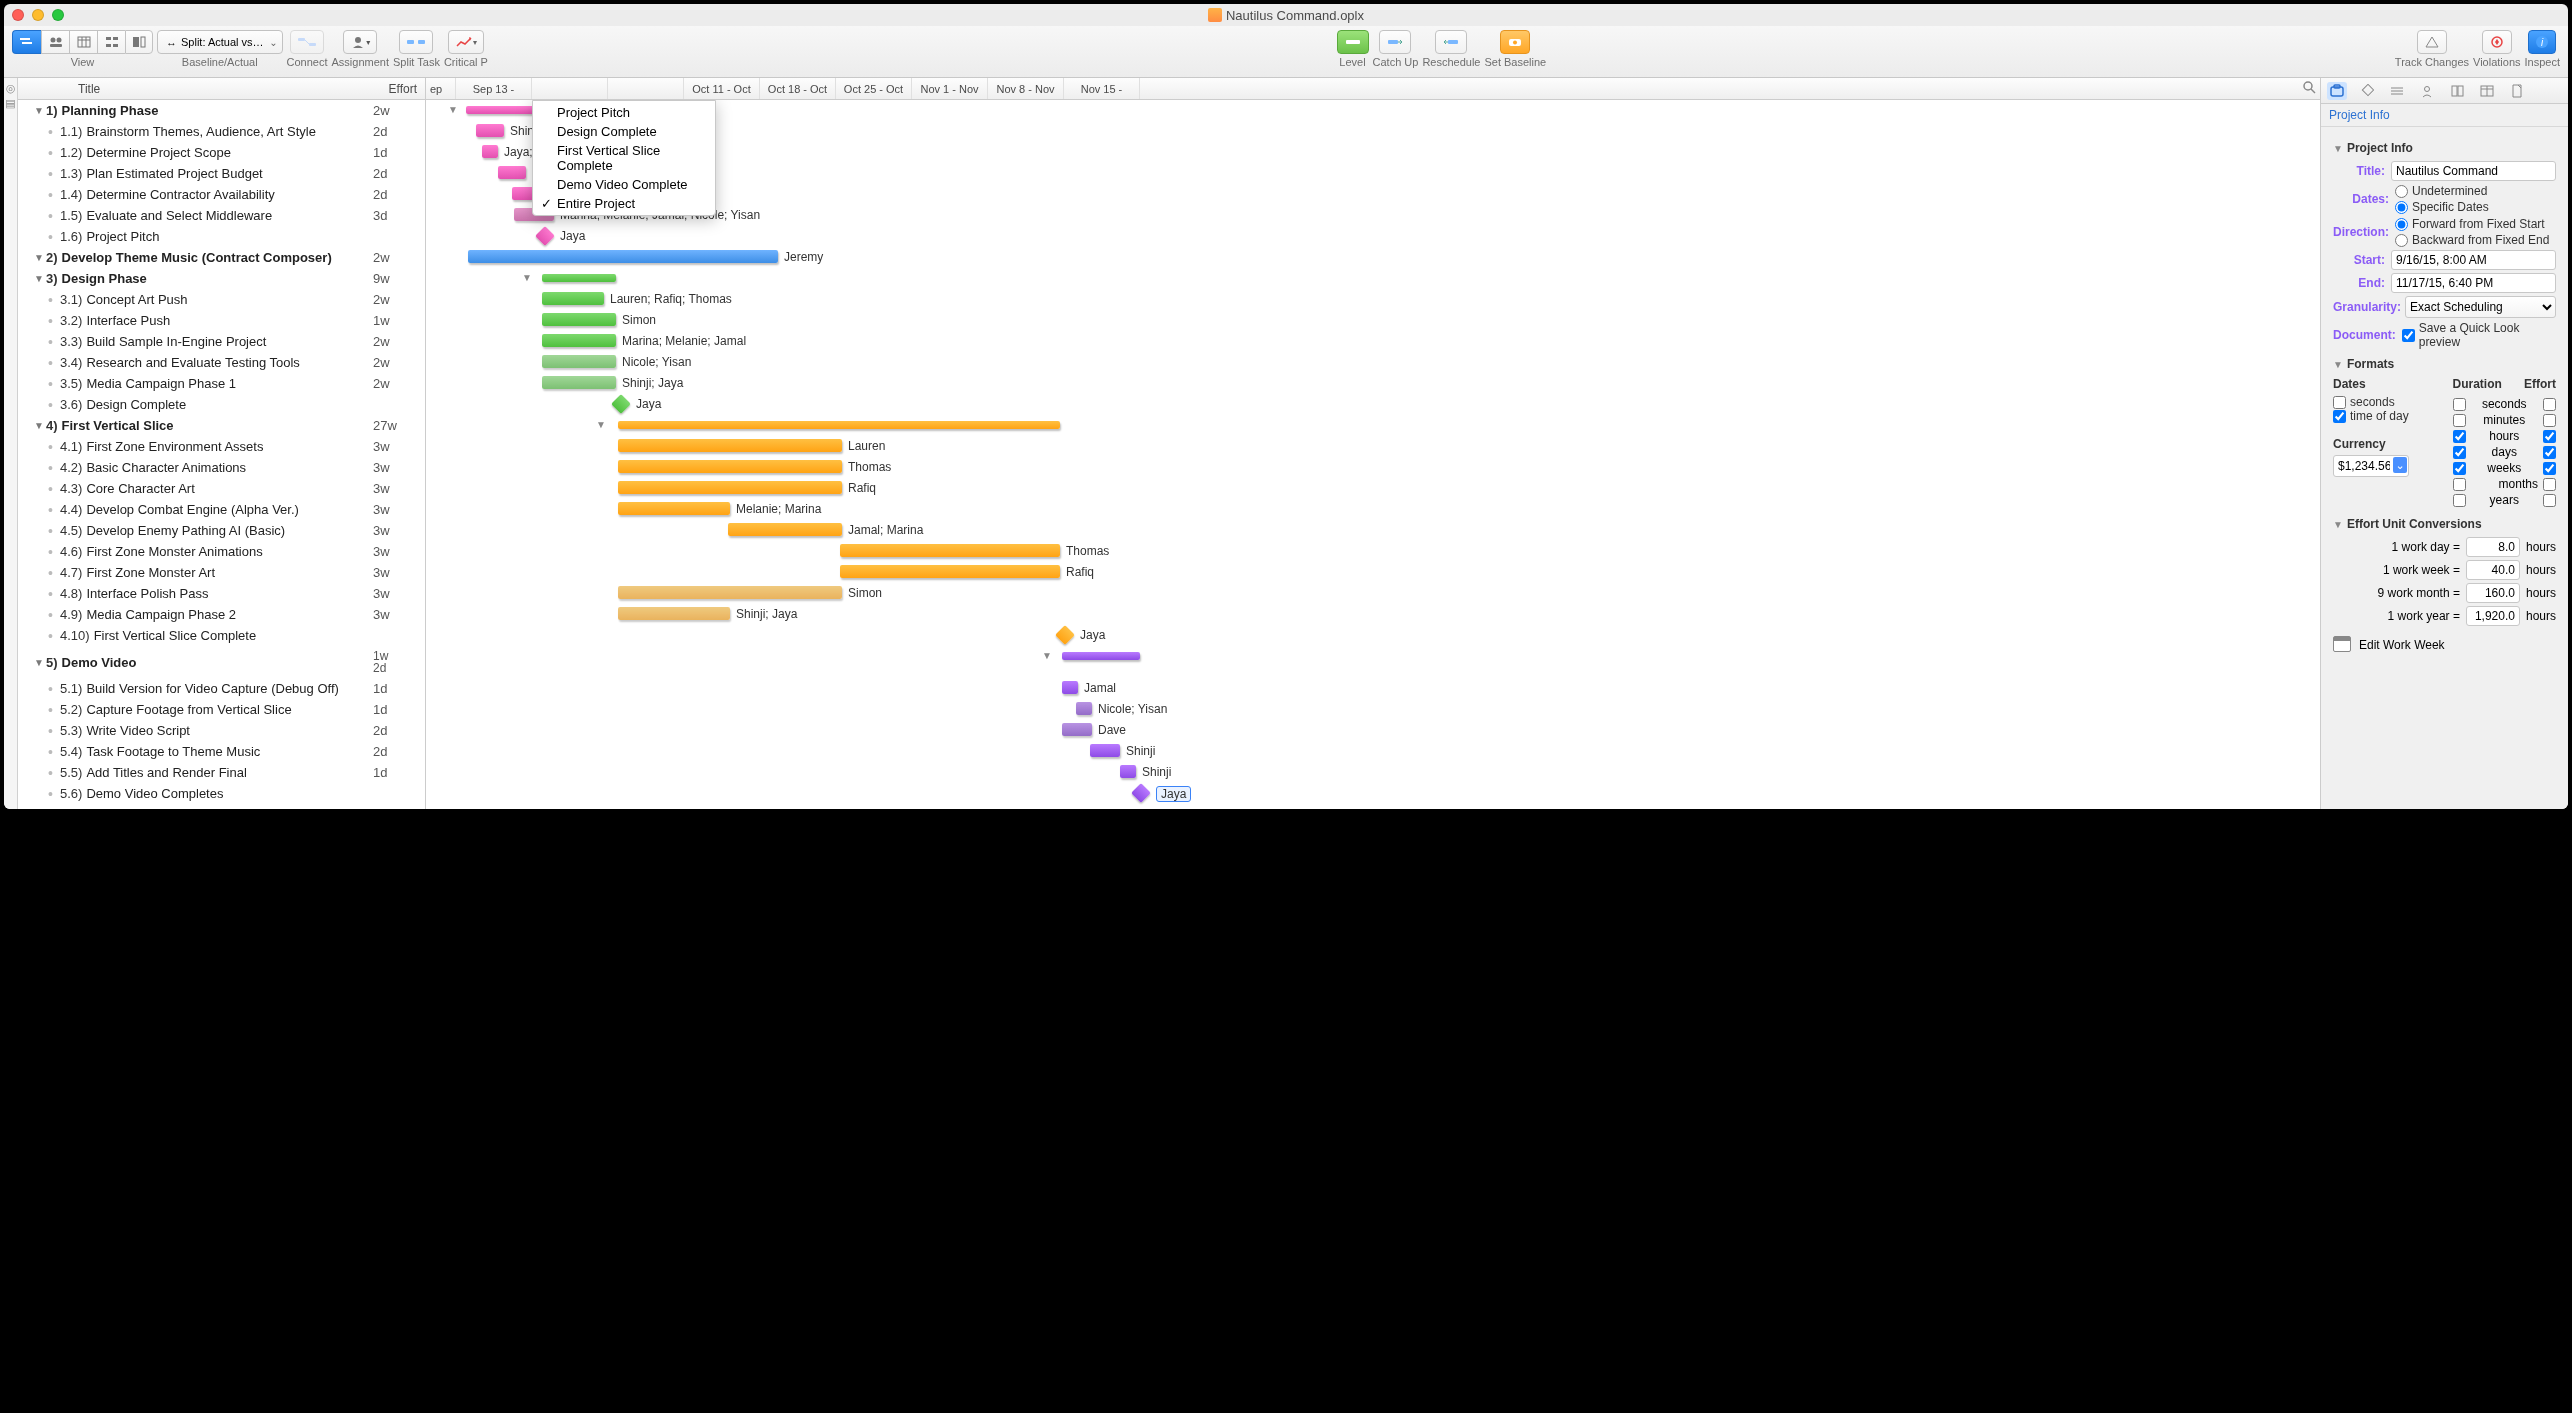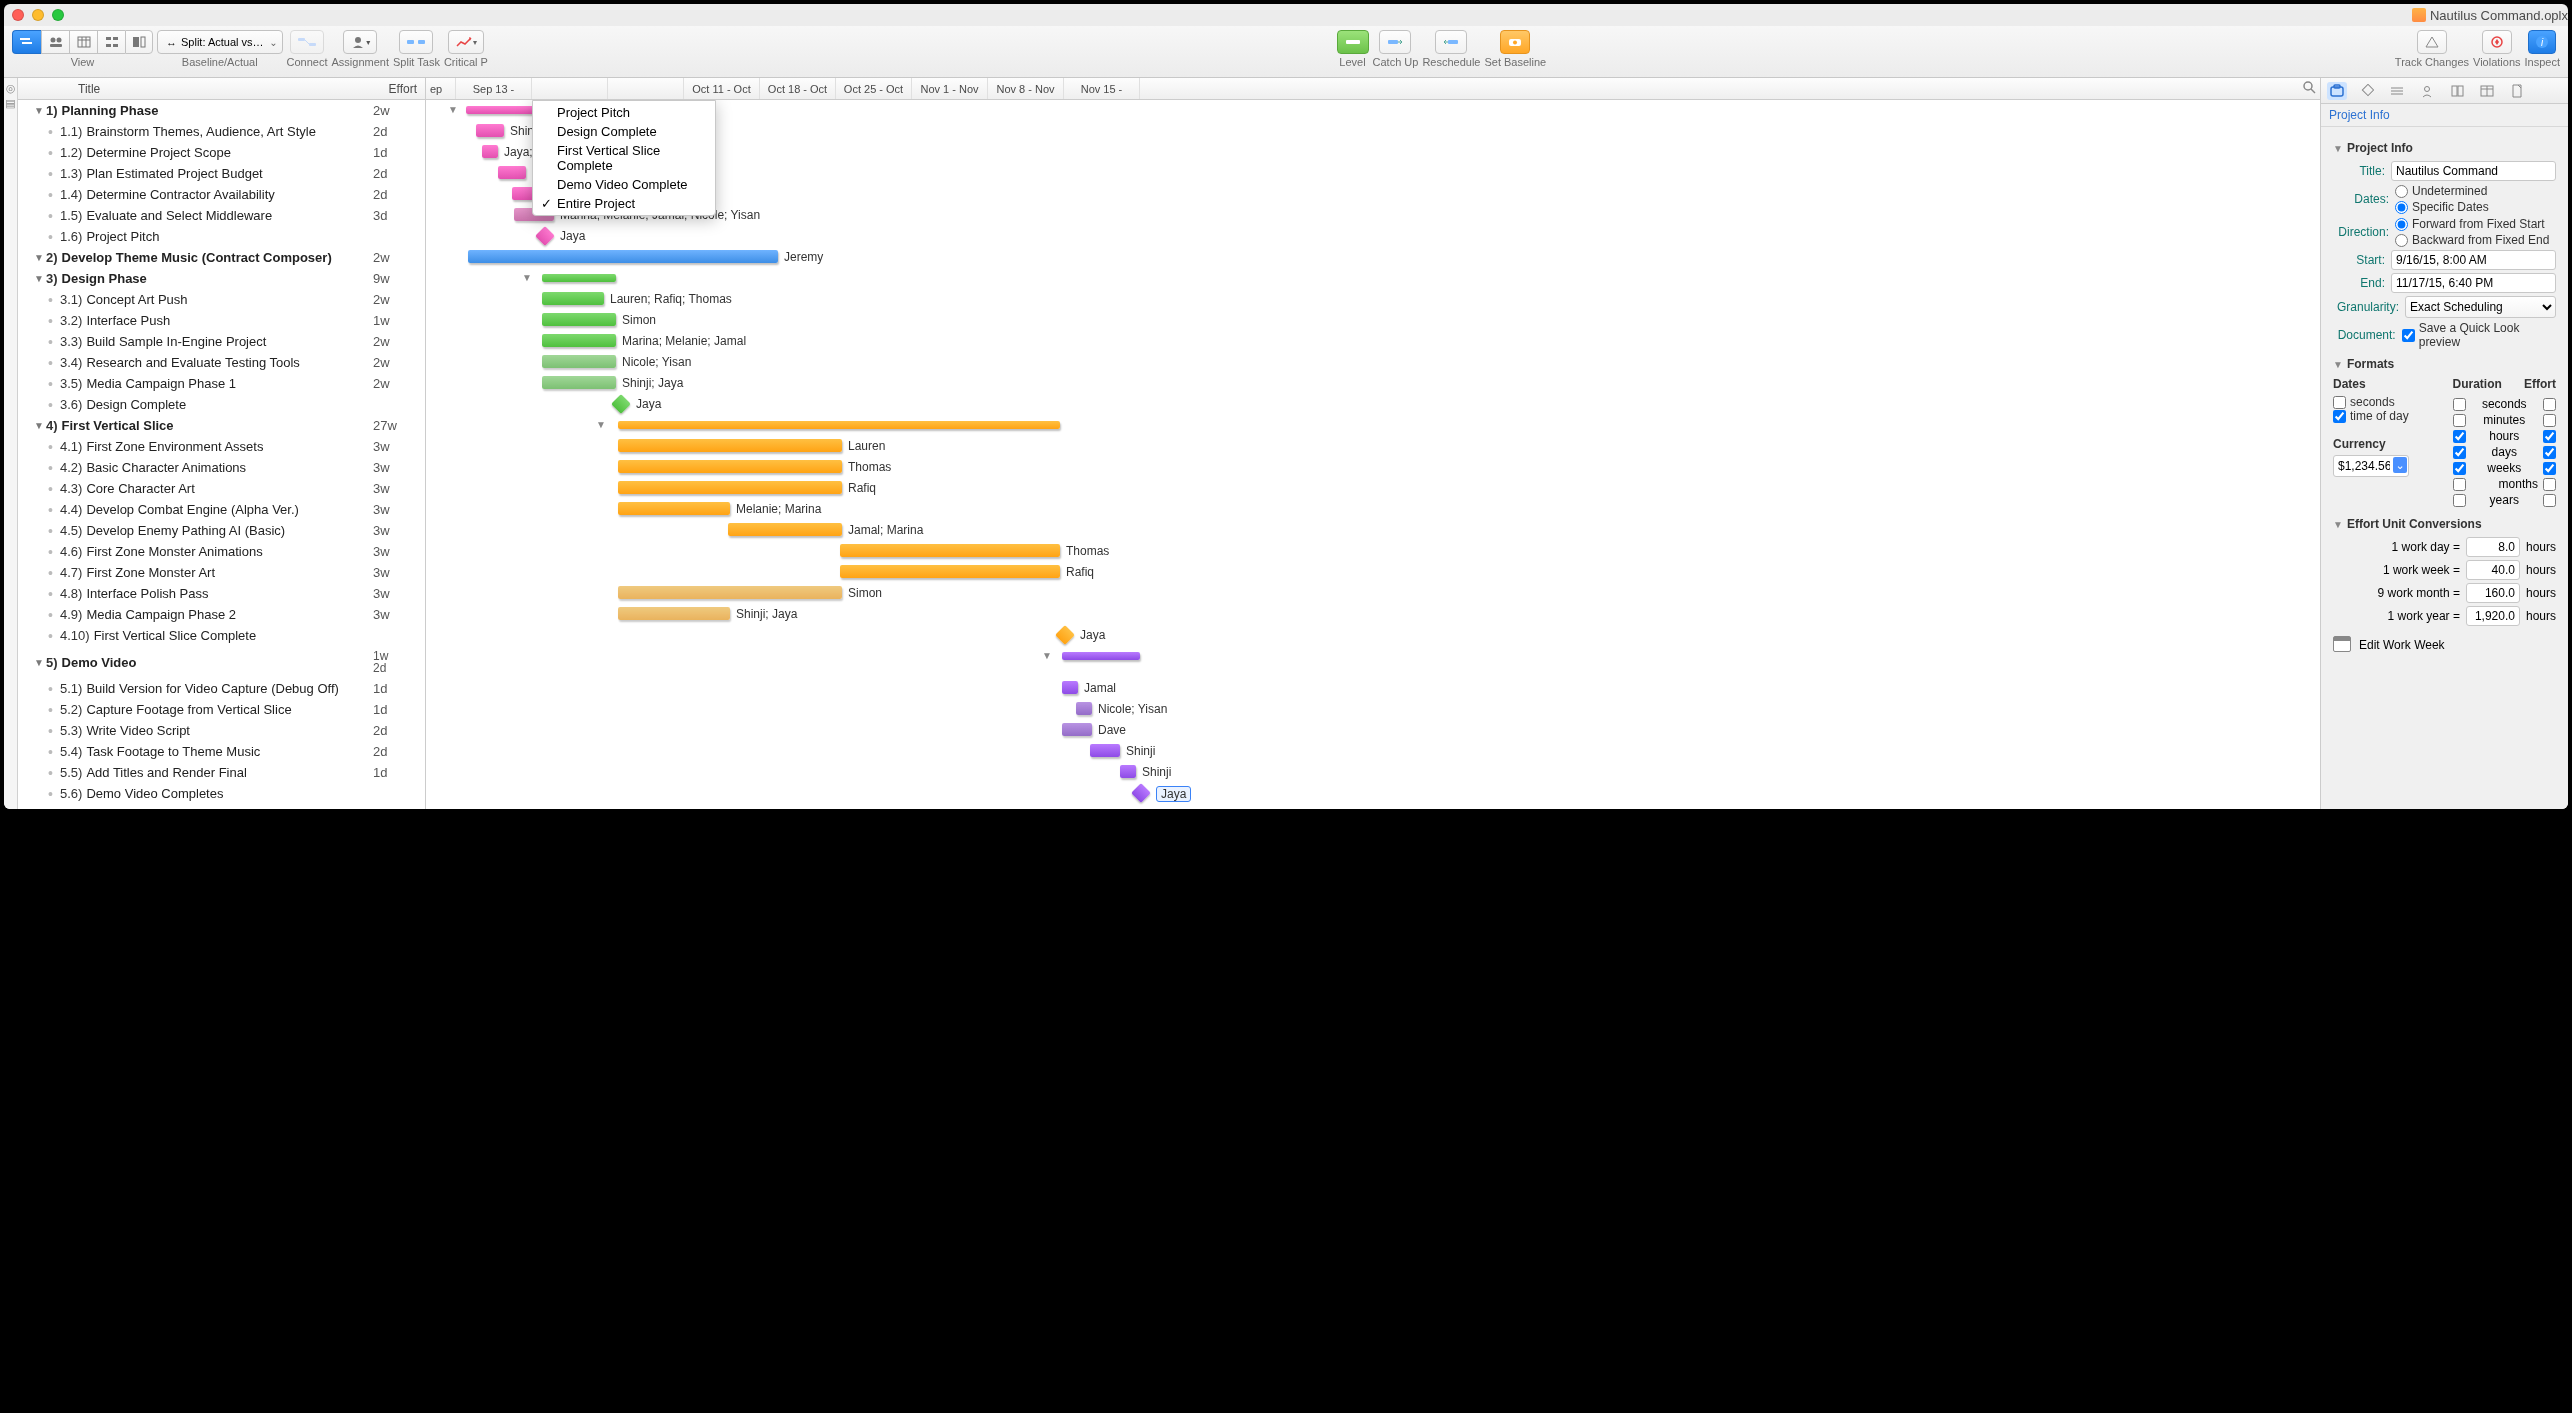--- a/index.html
+++ b/index.html
@@ -3,21 +3,21 @@
 <meta charset="utf-8">
 <style>
 * { box-sizing: border-box; margin: 0; padding: 0; font-family: -apple-system, "Helvetica Neue", Arial, sans-serif; }
 body { background: #000; padding: 4px; overflow: hidden; }
 .window { background: #ececec; width: 100%; height: 805px; border-radius: 6px; overflow: hidden; display: flex; flex-direction: column; box-shadow: 0 8px 32px rgba(0,0,0,.4); }
 
 .titlebar { height: 22px; display: flex; align-items: center; padding: 0 8px; font-size: 13px; color: #4a4a4a; position: relative; }
 .traffic { display: flex; gap: 8px; }
 .dot { width: 12px; height: 12px; border-radius: 50%; border: 0.5px solid rgba(0,0,0,.15); }
 .dot.red { background: #ff5f57; } .dot.yellow { background: #febc2e; } .dot.green { background: #28c840; }
-.titlebar .title { position: absolute; left: 0; right: 0; text-align: center; font-size: 13px; pointer-events: none; display: flex; align-items: center; justify-content: flex-end; gap: 4px; }
+.titlebar .title { position: absolute; left: 0; right: 0; text-align: center; font-size: 13px; pointer-events: none; display: flex; align-items: center; justify-content: center; gap: 4px; }
 .doc-icon { width: 14px; height: 14px; background: linear-gradient(#ffb347,#ff8c42); border-radius: 2px; }
 
 .toolbar { height: 52px; display: flex; align-items: flex-start; padding: 4px 8px; gap: 4px; background: linear-gradient(#f7f7f7,#ececec); border-bottom: 1px solid #c8c8c8; }
 .tb-group { display: flex; flex-direction: column; align-items: center; gap: 2px; }
 .tb-buttons { display: flex; gap: 0; }
 .tb-btn { height: 24px; min-width: 28px; background: linear-gradient(#fdfdfd,#f1f1f1); border: 1px solid #c2c2c2; border-radius: 4px; display: flex; align-items: center; justify-content: center; padding: 0 6px; font-size: 11px; color: #555; }
 .tb-btn.seg { border-radius: 0; border-right: none; }
 .tb-btn.seg:first-child { border-radius: 4px 0 0 4px; }
 .tb-btn.seg:last-child { border-radius: 0 4px 4px 0; border-right: 1px solid #c2c2c2; }
 .tb-btn.active { background: linear-gradient(#4aa3ff,#1e7ce6); color: #fff; border-color: #1e6fcc; }
@@ -75,21 +75,21 @@
 
 .inspector { width: 248px; background: #f0f0f0; border-left: 1px solid #ccc; display: flex; flex-direction: column; font-size: 12px; }
 .insp-tabs { height: 26px; background: linear-gradient(#fafafa,#ececec); border-bottom: 1px solid #ccc; display: flex; align-items: center; padding: 0 6px; gap: 10px; }
 .insp-tab { width: 20px; height: 18px; display: flex; align-items: center; justify-content: center; color: #777; border-radius: 3px; }
 .insp-tab.active { background: #cde3ff; color: #2d72d2; }
 .insp-title { padding: 4px 8px; color: #2d72d2; font-size: 12px; border-bottom: 1px solid #d8d8d8; }
 .insp-body { flex: 1; overflow-y: auto; padding: 6px 12px 12px; }
 .section-h { display: flex; align-items: center; gap: 4px; font-weight: 600; color: #333; margin: 8px 0 6px; font-size: 12px; }
 .section-h .tri { font-size: 10px; color: #888; }
 .frow { display: flex; align-items: center; margin: 3px 0; gap: 6px; }
-.frow .lbl { width: 56px; text-align: right; color: #0f766e; }
+.frow .lbl { width: 56px; text-align: right; color: #8b5cf6; font-weight: bold; }
 .frow input[type=text] { flex: 1; height: 20px; border: 1px solid #c8c8c8; border-radius: 3px; padding: 0 4px; font-size: 12px; background: #fff; }
 .frow select { flex: 1; height: 22px; border: 1px solid #c8c8c8; border-radius: 3px; background: linear-gradient(#fff,#f4f4f4); font-size: 12px; }
 .radio-col { display: flex; flex-direction: column; gap: 2px; }
 .radio-item, .check-item { display: flex; align-items: center; gap: 4px; font-size: 12px; color: #333; }
 .formats { display: flex; gap: 16px; margin-top: 4px; }
 .fcol { flex: 1; }
 .fcol .fh { font-weight: 600; color: #333; margin-bottom: 4px; font-size: 12px; }
 .fcheck-row { display: flex; justify-content: space-between; align-items: center; margin: 2px 0; font-size: 12px; }
 .fcheck-row input[type=checkbox] { margin: 0; }
 .currency-input { width: 76px; height: 22px; border: 1px solid #c8c8c8; border-radius: 3px; text-align: right; padding: 0 18px 0 4px; font-size: 12px; background: #fff; }

